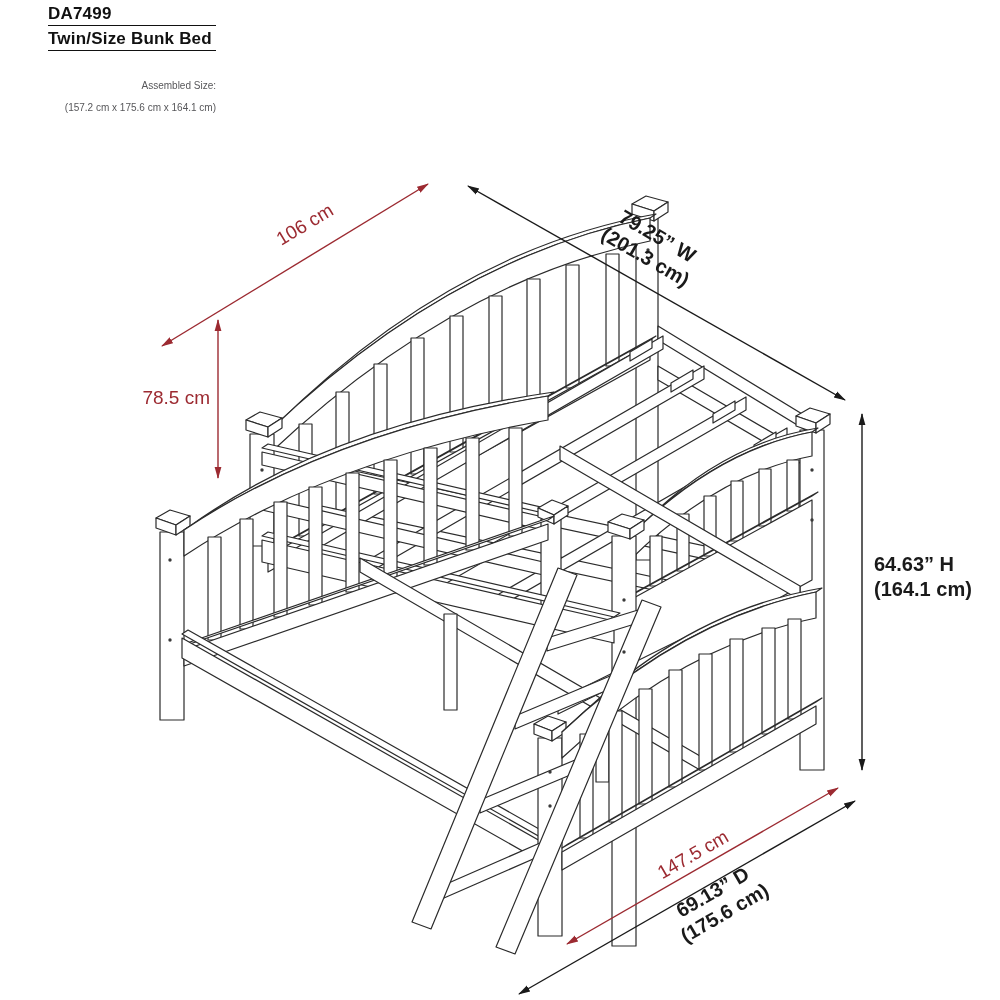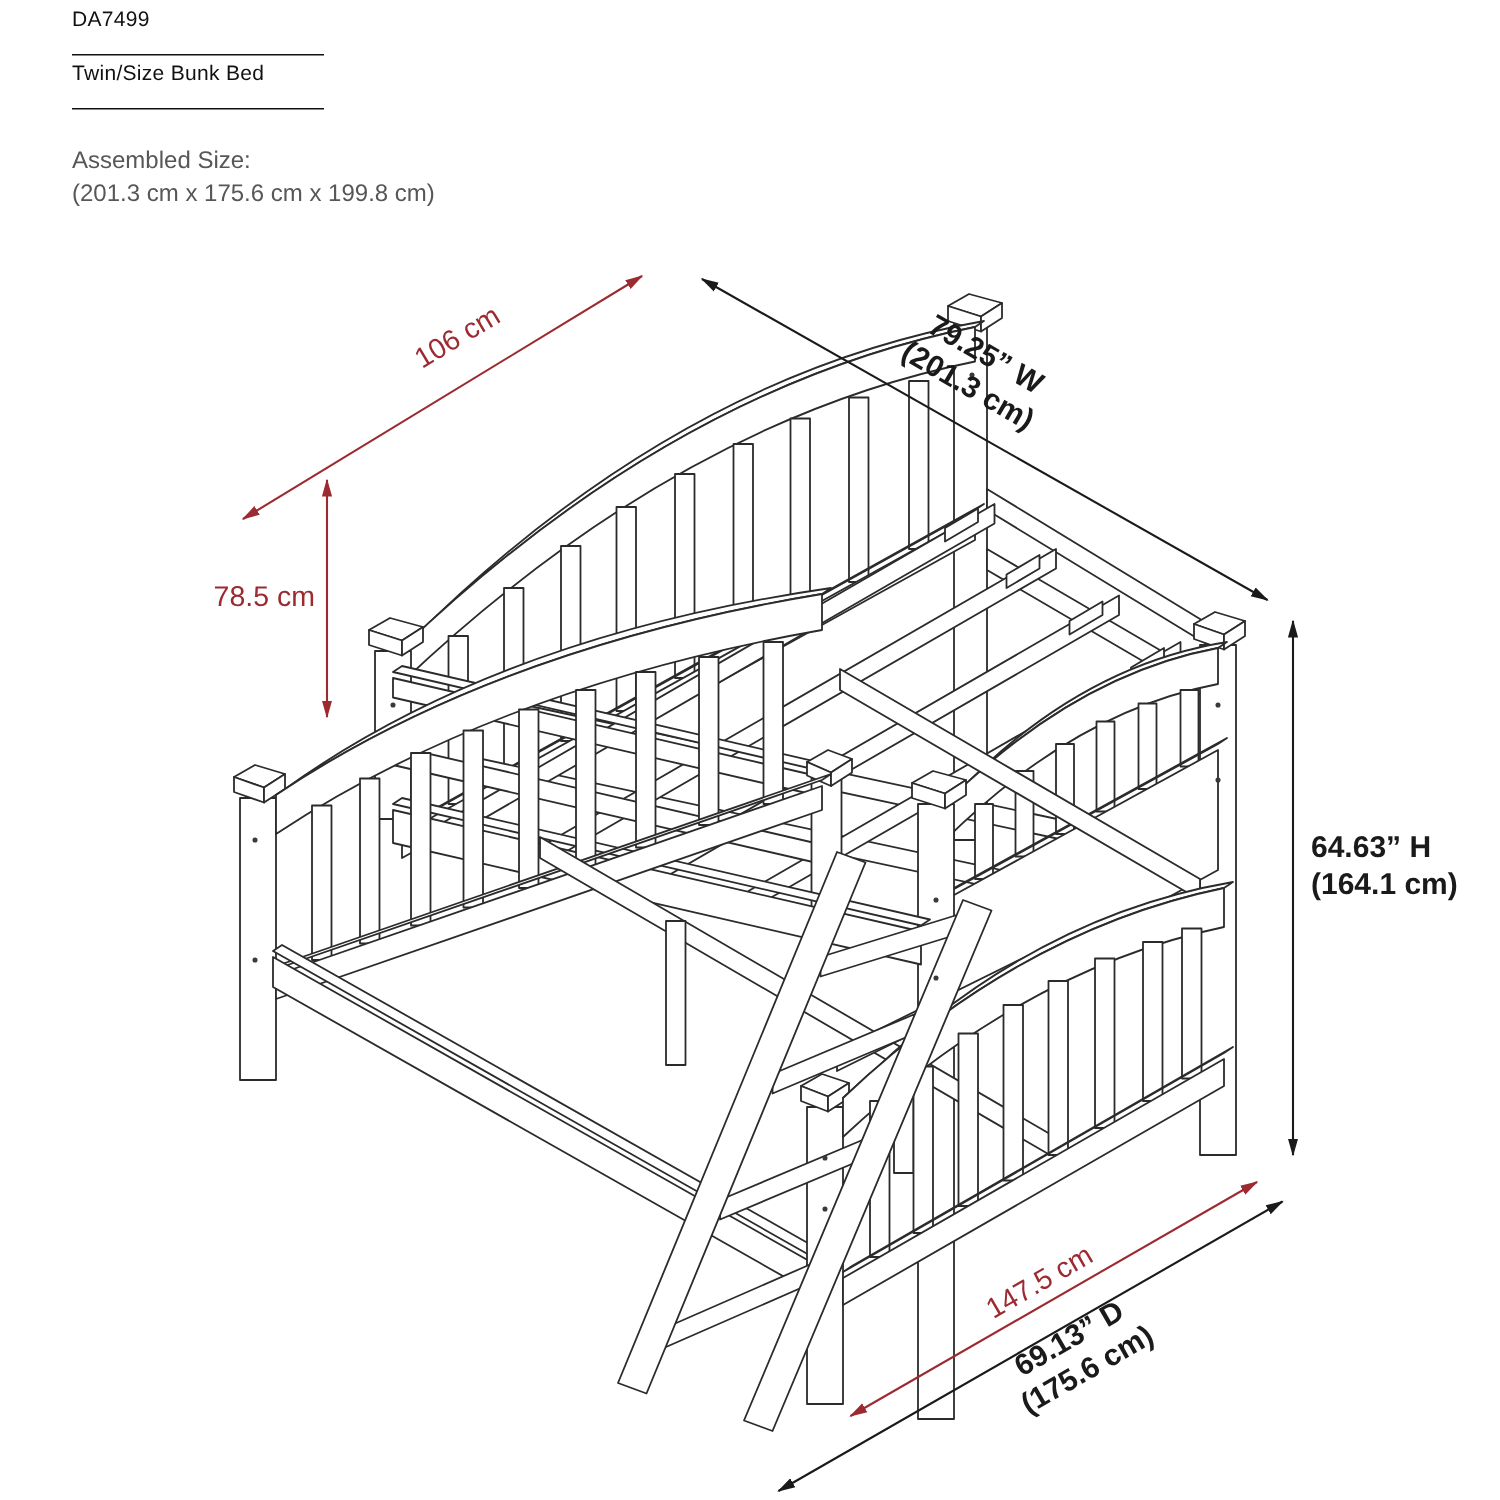--- a/index.html
+++ b/index.html
@@ -1,43 +1,43 @@
 <!DOCTYPE html>
 <html><head>
 <meta charset="utf-8">
 <style>
   html,body{margin:0;padding:0;background:#ffffff;}
   #stage{position:relative;width:1000px;height:1000px;background:#fff;overflow:hidden;
          font-family:"Liberation Sans","DejaVu Sans",sans-serif;}
   
   .hdr{position:absolute;left:48px;top:4px;}
-  .title-line{font-size:14px;font-weight:normal;color:#111;width:168px;
-              border-bottom:1.6px solid #111;padding-bottom:16px;margin-bottom:3px;
+  .title-line{font-size:17px;font-weight:bold;color:#111;width:168px;
+              border-bottom:1.6px solid #111;padding-bottom:1px;margin-bottom:3px;
               letter-spacing:.2px;}
-  .info{margin-top:24px;color:#57575a;font-size:16px;line-height:21.5px;}
+  .info{margin-top:24px;color:#57575a;font-size:10px;line-height:21.5px;text-align:right;}
   
   svg{position:absolute;left:0;top:0;}
   .plank,.post,.slat,.cap{fill:#ffffff;stroke:#2b2b2b;stroke-width:1.2;stroke-linejoin:round;}
   .screw{fill:#3a3a3a;stroke:none;}
   .dimline-red{stroke:#9c2a31;stroke-width:1.4;fill:none;}
   .dimline-blk{stroke:#1a1a1a;stroke-width:1.4;fill:none;}
   text.dim-red{fill:#9c2a31;font-size:19px;font-family:"Liberation Sans",sans-serif;}
   text.dim-blk{fill:#1a1a1a;font-size:20px;font-weight:bold;font-family:"Liberation Sans",sans-serif;}
 </style>
 </head>
 <body>
 
 <div id="stage">
 
   <div class="hdr">
     <div class="title-line">DA7499</div>
     <div class="title-line">Twin/Size Bunk Bed</div>
     <div class="info">
       <div>Assembled Size:</div>
-      <div>(201.3 cm x 175.6 cm x 199.8 cm)</div>
+      <div>(157.2 cm x 175.6 cm x 164.1 cm)</div>
     </div>
   </div>
 
   <svg width="1000" height="1000" viewBox="0 0 1000 1000">
     <defs>
       <marker id="aR" markerUnits="userSpaceOnUse" markerWidth="13" markerHeight="10" refX="11" refY="4.5" orient="auto-start-reverse">
         <path d="M0,1.1 L12,4.5 L0,7.9 Z" fill="#9c2a31"></path>
       </marker>
       <marker id="aB" markerUnits="userSpaceOnUse" markerWidth="13" markerHeight="10" refX="11" refY="4.5" orient="auto-start-reverse">
         <path d="M0,1.1 L12,4.5 L0,7.9 Z" fill="#1a1a1a"></path>

